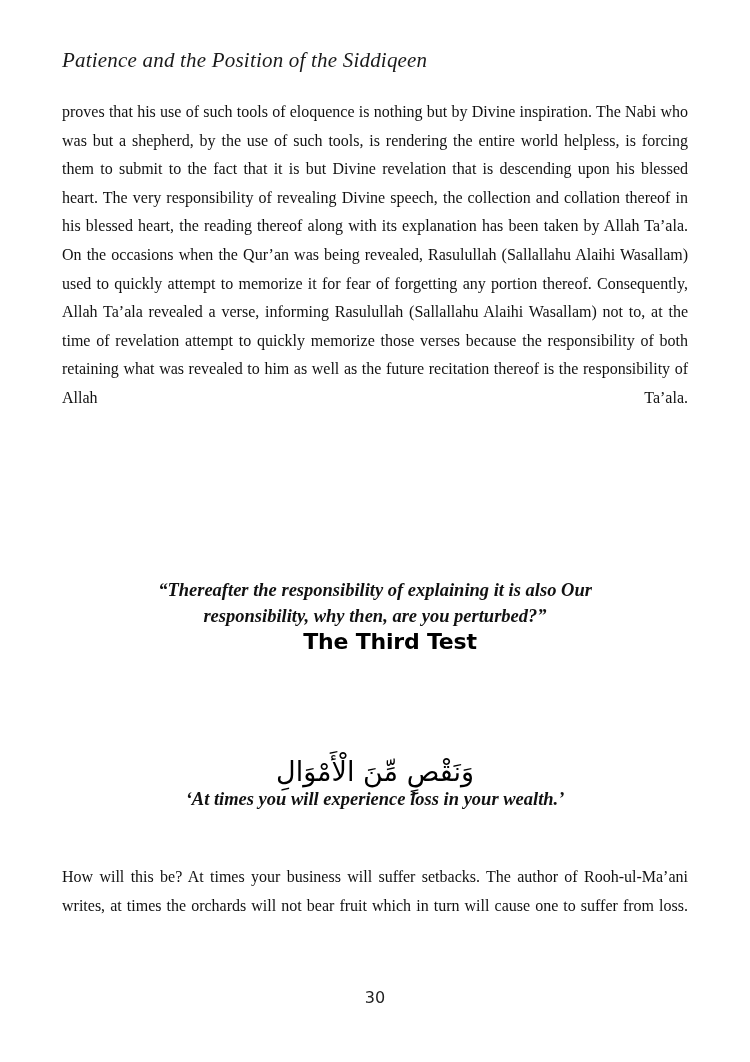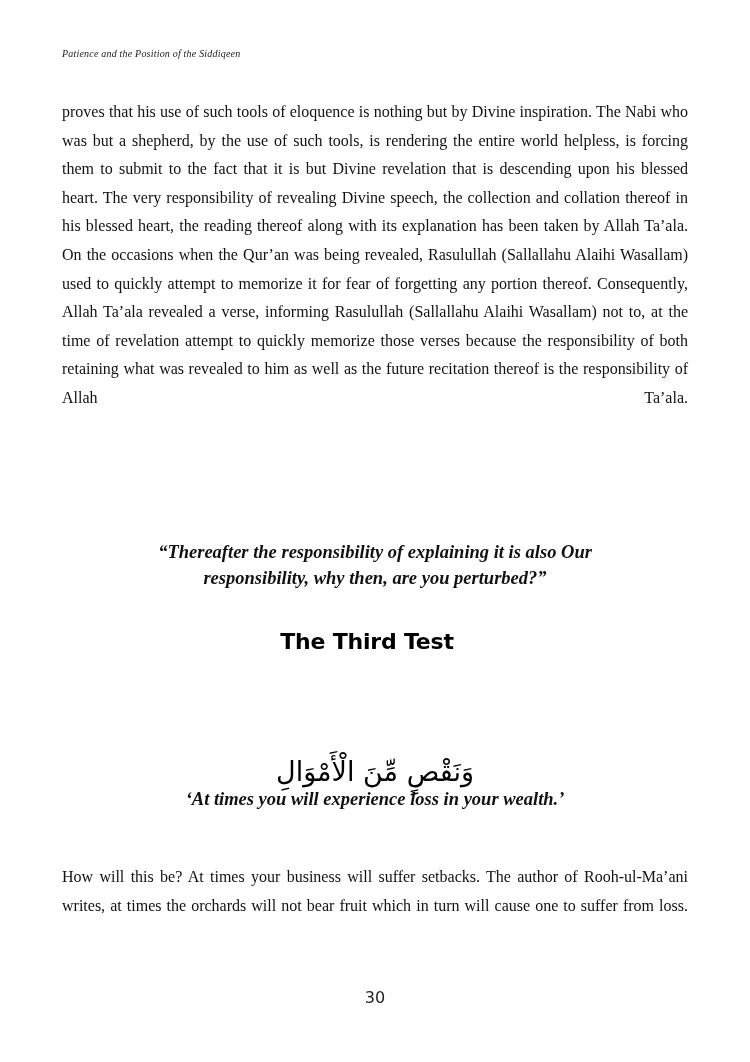--- a/index.html
+++ b/index.html
@@ -19,21 +19,21 @@
   }
 
   
   .running-header {
     position: absolute;
     left: 62px;
     top: 48px;
     width: 626px;
     font-family: "Liberation Serif", "DejaVu Serif", serif;
     font-style: italic;
-    font-size: 10px;
+    font-size: 21px;
     color: #1a1a1a;
     letter-spacing: 0.2px;
     white-space: nowrap;
   }
 
   
   .body-block {
     position: absolute;
     left: 62px;
     width: 626px;
@@ -92,21 +92,21 @@
   }
 
   .translation.narrow {
     left: 120px;
     width: 510px;
   }
 
   
   .section-heading {
     position: absolute;
-    left: 54px;
+    left: 77px;
     width: 626px;
     text-align: center;
     font-family: "DejaVu Sans", "Liberation Sans", sans-serif;
     font-weight: bold;
     font-size: 22px;
     letter-spacing: -0.2px;
     color: #000000;
   }
 
   
@@ -126,21 +126,21 @@
 
 <div class="page">
 
   <div class="running-header">Patience and the Position of the Siddiqeen</div>
 
   <div class="body-block" style="top: 98px;">
     <p class="body-text">proves that his use of such tools of eloquence is nothing but by Divine inspiration. The Nabi who was but a shepherd, by the use of such tools, is rendering the entire world helpless, is forcing them to submit to the fact that it is but Divine revelation that is descending upon his blessed heart. The very responsibility of revealing Divine speech, the collection and collation thereof in his blessed heart, the reading thereof along with its explanation has been taken by Allah Ta’ala. On the occasions when the Qur’an was being revealed, Rasulullah (Sallallahu Alaihi Wasallam) used to quickly attempt to memorize it for fear of forgetting any portion thereof. Consequently, Allah Ta’ala revealed a verse, informing Rasulullah (Sallallahu Alaihi Wasallam) not to, at the time of revelation attempt to quickly memorize those verses because the responsibility of both retaining what was revealed to him as well as the future recitation thereof is the responsibility of Allah Ta’ala.</p>
   </div>
 
 
-  <div class="translation narrow" style="top: 539px; font-family: Liberation Serif, serif;">“Thereafter the responsibility of explaining it is also Our responsibility, why then, are you perturbed?”</div>
+  <div class="translation narrow" style="top: 577px; font-family: Liberation Serif, serif;">“Thereafter the responsibility of explaining it is also Our responsibility, why then, are you perturbed?”</div>
 
   <div class="section-heading" style="top: 629px;">The Third Test</div>
 
 
   <div class="arabic-verse" style="top: 752px;">وَنَقْصٍ مِّنَ الْأَمْوَالِ</div>
 
   <div class="translation" style="top: 786px;">‘At times you will experience loss in your wealth.’</div>
 
   <div class="body-block" style="top: 863px;">
     <p class="body-text">How will this be? At times your business will suffer setbacks. The author of Rooh-ul-Ma’ani writes, at times the orchards will not bear fruit which in turn will cause one to suffer from loss.</p>

